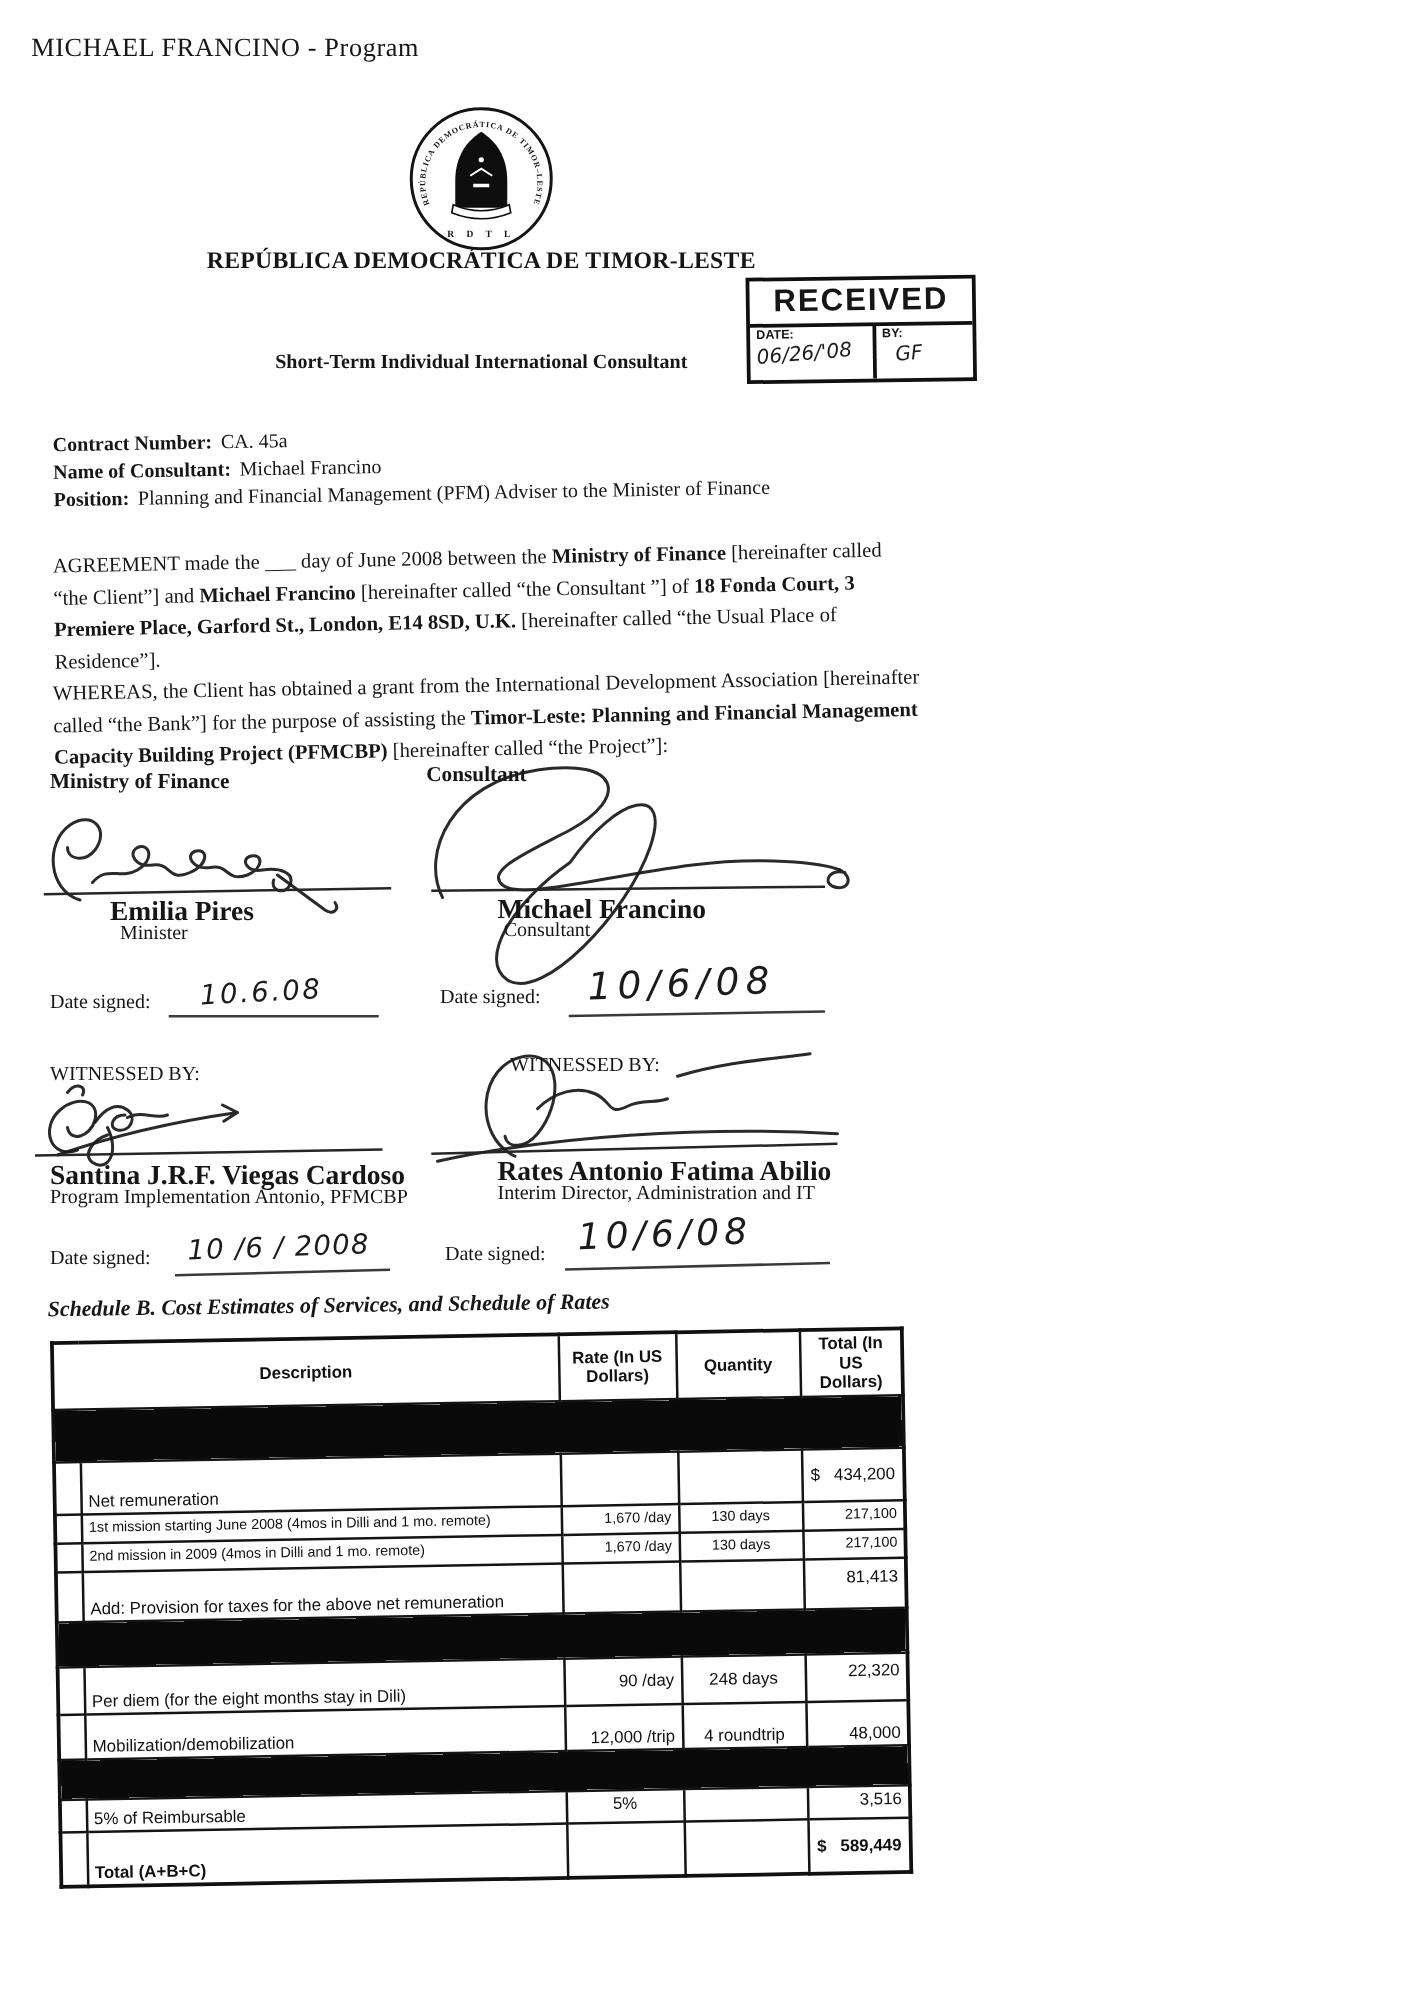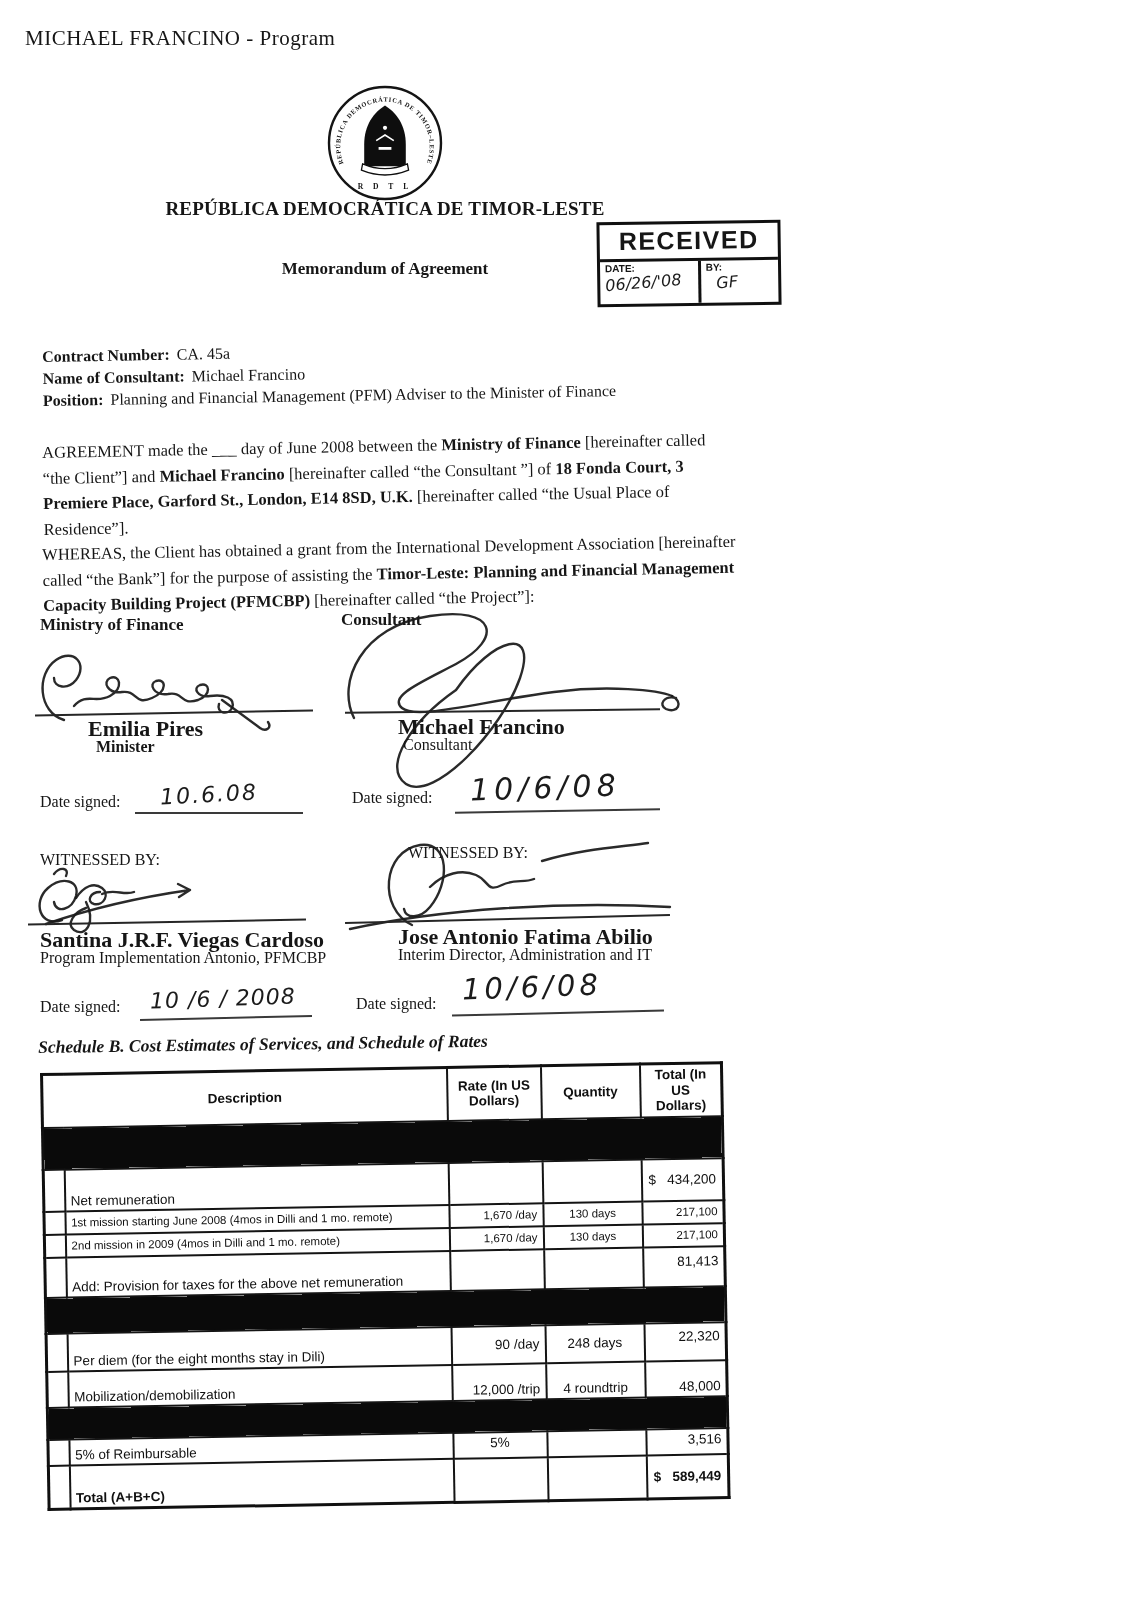--- a/index.html
+++ b/index.html
@@ -86,21 +86,21 @@
     </text>
     <path d="M75,28 C61,37 49,52 49,77 L49,104 L101,104 L101,77 C101,52 89,37 75,28 Z" fill="#0e0e0e"></path>
     <circle cx="75" cy="56" r="2.6" fill="#ffffff"></circle>
     <path d="M64,72 L75,65 L86,72" fill="none" stroke="#ffffff" stroke-width="2"></path>
     <rect x="67" y="80" width="16" height="3.5" fill="#ffffff"></rect>
     <path d="M47,101 Q75,113 103,101 L104.5,109 Q75,121 45.5,109 Z" fill="#ffffff" stroke="#0e0e0e" stroke-width="1.6"></path>
     <text x="75" y="133" text-anchor="middle" font-family="Liberation Serif, serif" font-size="9.5" font-weight="bold" letter-spacing="5" fill="#141414">R D T L</text>
   </svg>
 
   <div class="abs hdr republic b">REPÚBLICA DEMOCRÁTICA DE TIMOR-LESTE</div>
-  <div class="abs hdr doctitle b">Memorandum of Agreement</div>
+  <div class="abs hdr docsub b">Short-Term Individual International Consultant</div>
 
   <div class="abs stamp">
     <div class="stamp-title">RECEIVED</div>
     <div class="stamp-row">
       <div class="stamp-cell date">
         <span class="stamp-label">DATE:</span>
         <span class="stamp-value hand">06/26/'08</span>
       </div>
       <div class="stamp-cell by">
         <span class="stamp-label">BY:</span>
@@ -135,21 +135,21 @@
   <svg class="abs sig" style="left:318px;top:598px;" width="375" height="205" viewBox="0 0 375 205">
     <path d="M36,120 C18,84 44,28 112,18 C178,8 186,40 138,66 C104,84 70,98 84,110 C98,122 160,104 236,94 C290,87 340,92 354,98"></path>
     <path d="M354,98 C366,104 360,116 348,111 C340,107 346,97 358,100"></path>
     <path d="M138,92 C176,38 220,28 202,80 C184,132 116,204 88,186 C64,170 92,124 138,92"></path>
   </svg>
 
   <div class="abs line" style="left:35px;top:712px;width:278px;transform:rotate(-1deg);"></div>
   <div class="abs line" style="left:345px;top:710px;width:315px;transform:rotate(-.6deg);"></div>
 
   <div class="abs name" style="left:88px;top:716px;">Emilia Pires</div>
-  <div class="abs title" style="left:96px;top:738px;font-weight:bold;">Minister</div>
+  <div class="abs title" style="left:96px;top:738px;">Minister</div>
   <div class="abs name" style="left:398px;top:714px;">Michael Francino</div>
   <div class="abs title" style="left:403px;top:736px;">Consultant</div>
 
   <div class="abs datelabel" style="left:40px;top:793px;">Date signed:</div>
   <div class="abs hand" style="left:160px;top:782px;font-size:22px;letter-spacing:2px;transform:rotate(-3deg);">10.6.08</div>
   <div class="abs uline" style="left:135px;top:812px;width:168px;"></div>
 
   <div class="abs datelabel" style="left:352px;top:789px;">Date signed:</div>
   <div class="abs hand" style="left:470px;top:770px;font-size:30px;letter-spacing:5px;transform:rotate(-2deg);">10/6/08</div>
   <div class="abs uline" style="left:455px;top:810px;width:205px;transform:rotate(-1deg);"></div>
@@ -170,21 +170,21 @@
     <path d="M88,54 C102,40 120,36 134,42 C148,48 144,60 160,52 C172,46 182,50 192,46"></path>
     <path d="M200,28 C240,16 278,14 306,10"></path>
     <path d="M8,96 C100,76 220,68 328,74"></path>
   </svg>
 
   <div class="abs line" style="left:28px;top:921px;width:278px;transform:rotate(-1deg);"></div>
   <div class="abs line" style="left:345px;top:918px;width:325px;transform:rotate(-1.4deg);"></div>
 
   <div class="abs name" style="left:40px;top:927px;">Santina J.R.F. Viegas Cardoso</div>
   <div class="abs title" style="left:40px;top:949px;">Program Implementation Antonio, PFMCBP</div>
-  <div class="abs name" style="left:398px;top:924px;">Jose Antonio Fatima Abilio</div>
+  <div class="abs name" style="left:398px;top:924px;">Rates Antonio Fatima Abilio</div>
   <div class="abs title" style="left:398px;top:946px;">Interim Director, Administration and IT</div>
 
   <div class="abs datelabel" style="left:40px;top:998px;">Date signed:</div>
   <div class="abs hand" style="left:150px;top:986px;font-size:22px;letter-spacing:1px;transform:rotate(-2deg);">10 /6 / 2008</div>
   <div class="abs uline" style="left:140px;top:1017px;width:172px;transform:rotate(-1.4deg);"></div>
 
   <div class="abs datelabel" style="left:356px;top:995px;">Date signed:</div>
   <div class="abs hand" style="left:462px;top:970px;font-size:29px;letter-spacing:4px;transform:rotate(-2deg);">10/6/08</div>
   <div class="abs uline" style="left:452px;top:1012px;width:212px;transform:rotate(-1.4deg);"></div>
 

